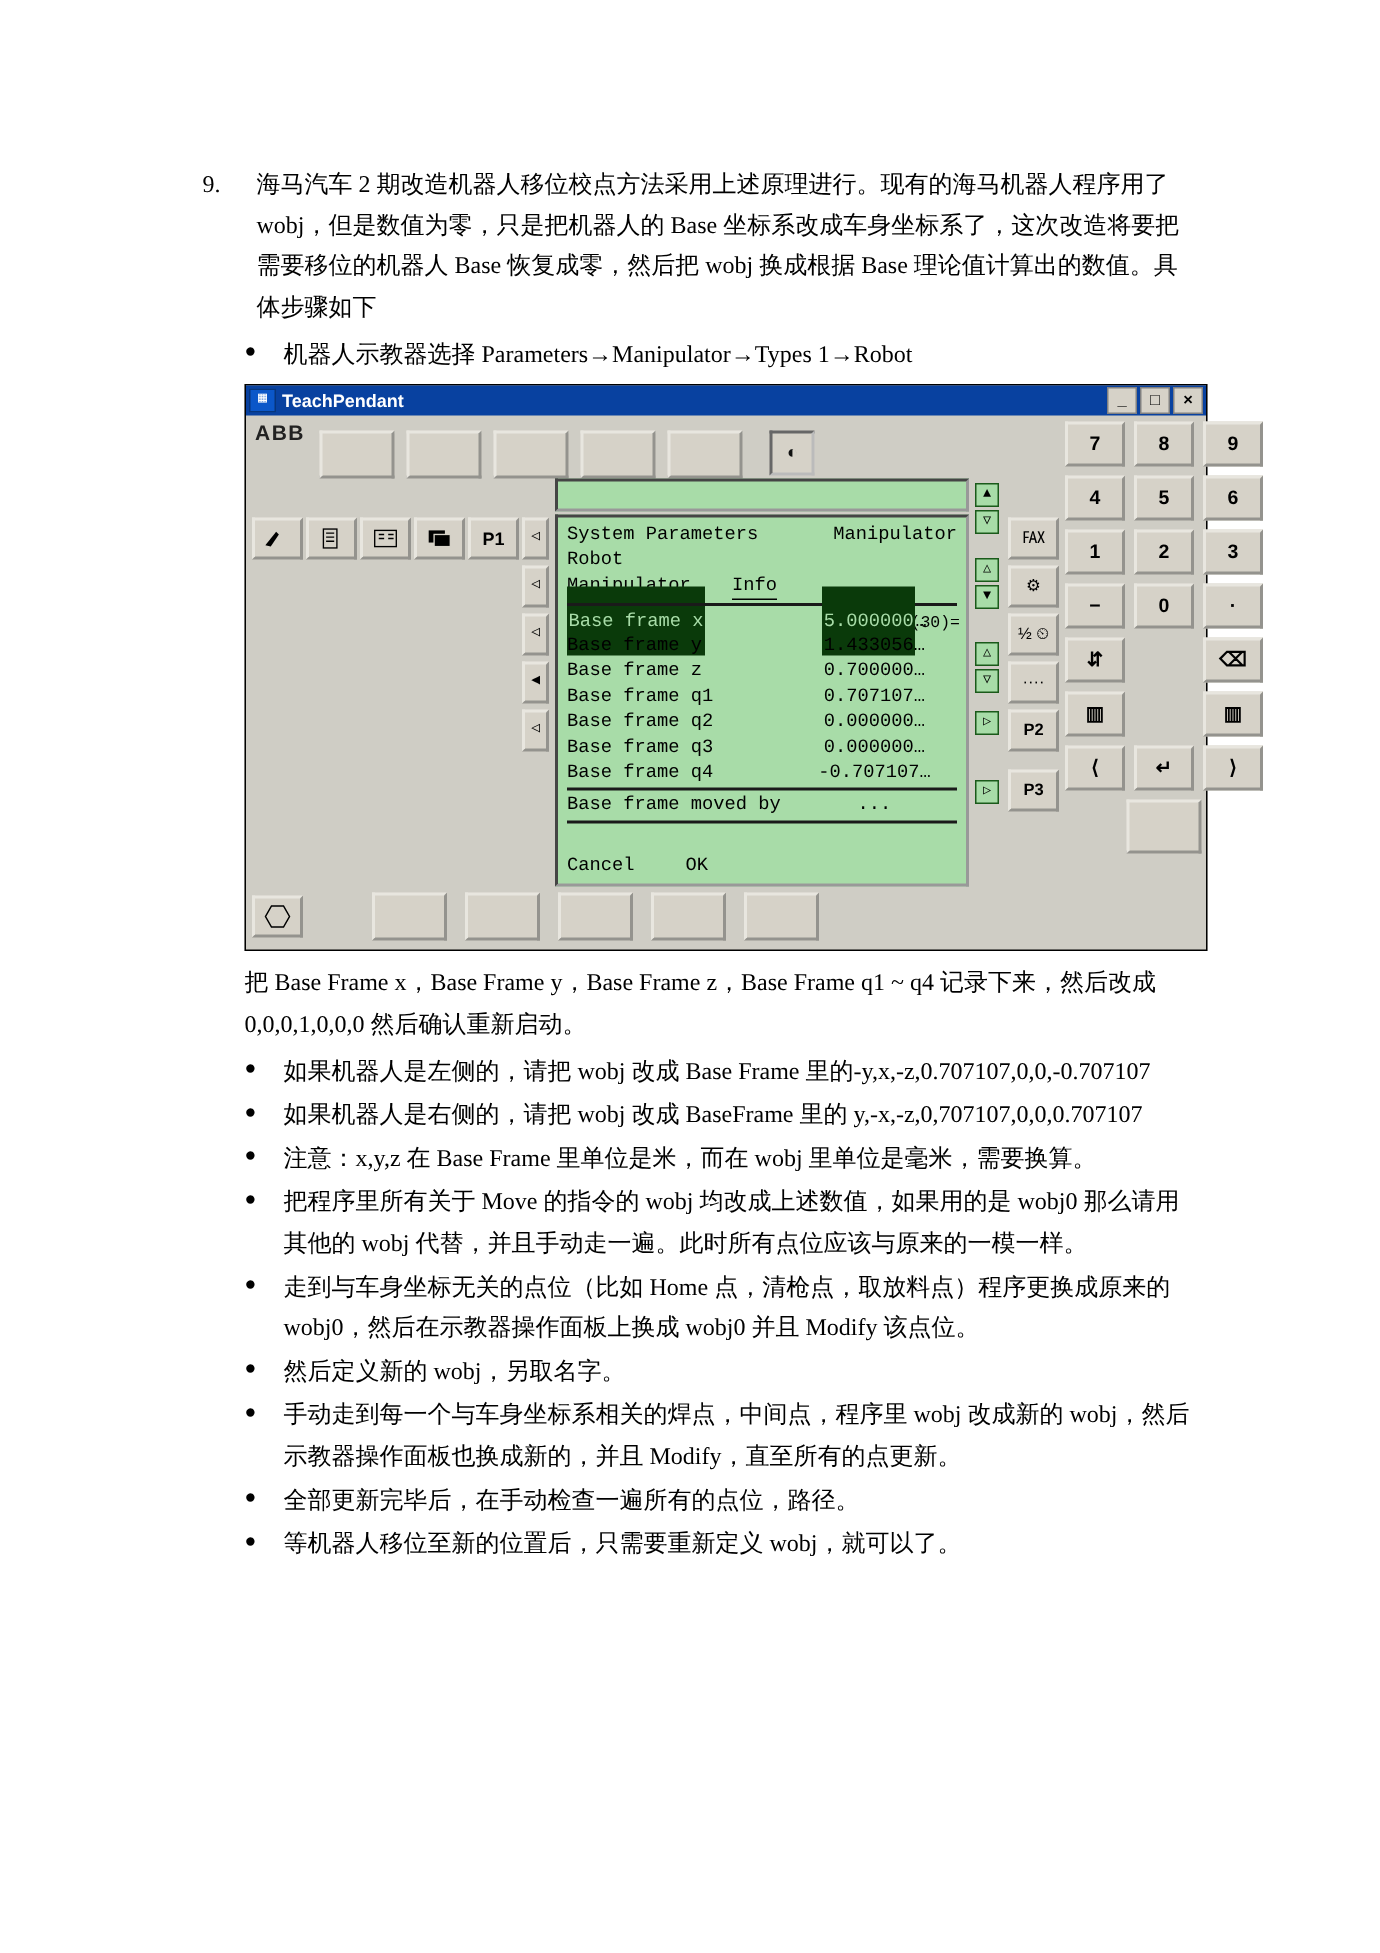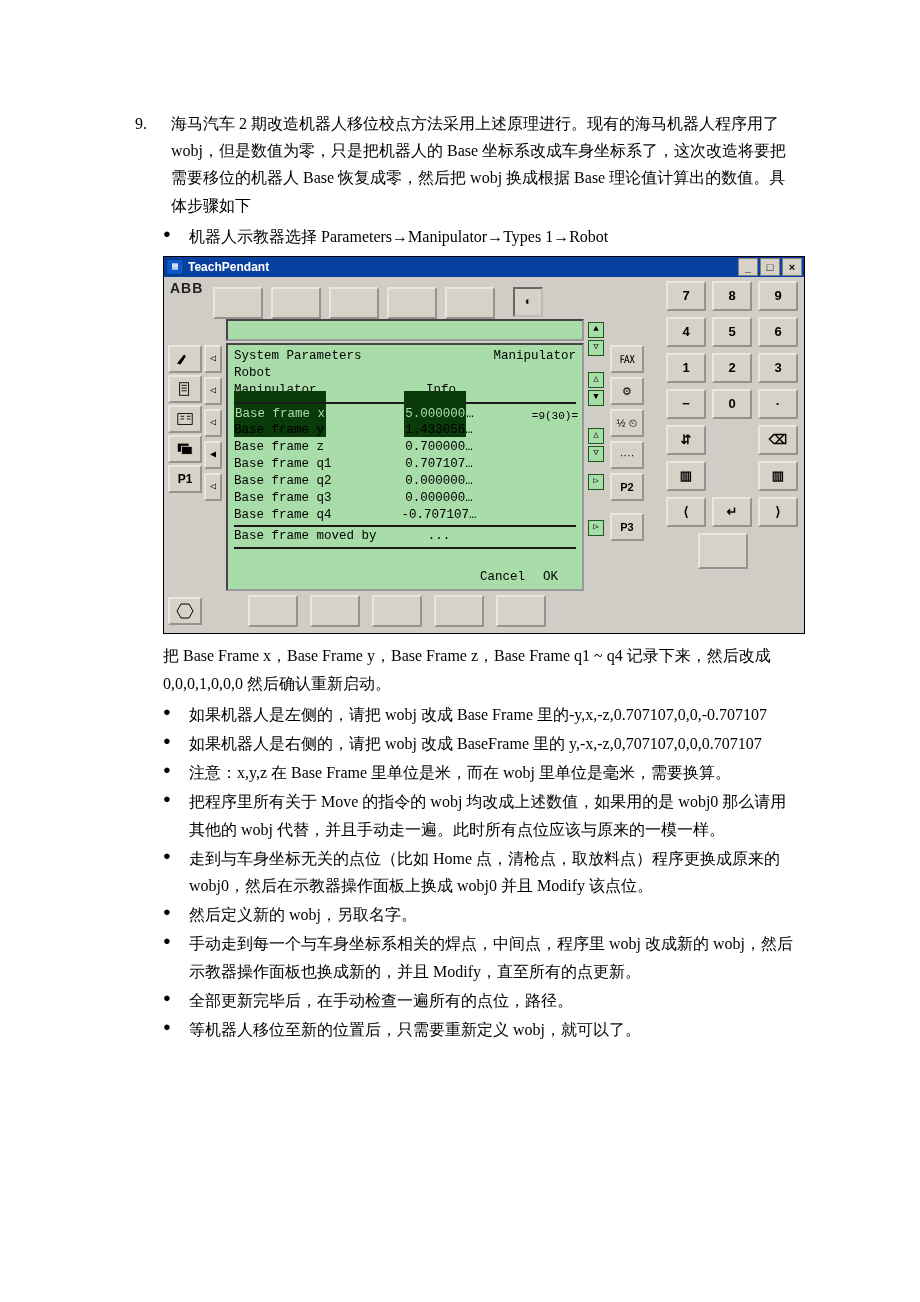--- a/index.html
+++ b/index.html
@@ -18,40 +18,40 @@
   .titlebar .t-title{flex:1;font-family:Tahoma,Arial,sans-serif;font-size:12px;font-weight:bold}
   .titlebar .wbtn{width:18px;height:16px;background:#d6d2c8;border:1px solid #808080;margin-left:2px;display:flex;align-items:center;justify-content:center;color:#000;font-family:Arial;font-size:11px;font-weight:bold}
   .row-top{display:flex;align-items:flex-start;padding:4px 4px 0 4px}
   .abb-logo{font-family:Arial,sans-serif;font-weight:900;font-size:14px;line-height:.75;letter-spacing:1px;color:#222;padding:2px 6px 0 2px}
   .grey-bar{height:28px;flex:0 0 46px;border:2px outset #e8e6df;background:#d6d2c8;margin:6px 4px 0 4px}
   .mode-ind{width:26px;height:26px;border:2px inset #bbb;background:#d6d2c8;margin:6px 6px 0 14px;display:flex;align-items:center;justify-content:center;color:#111}
   .kprow{display:flex;gap:6px;margin-bottom:6px;justify-content:flex-end}
   .kbtn{width:36px;height:26px;border:2px outset #e8e6df;background:#d6d2c8;display:flex;align-items:center;justify-content:center;font-family:Arial;font-size:13px;font-weight:bold;color:#000}
   
   .mid{display:flex;padding:0 4px 4px 4px;gap:2px}
-  .leftcol{display:flex;flex-direction:column;gap:2px;padding-top:26px}
+  .leftcol{display:flex;flex-direction:row;gap:2px;padding-top:26px}
   .lbox{width:30px;height:24px;border:2px outset #e8e6df;background:#d6d2c8;display:flex;align-items:center;justify-content:center}
   .lbox svg{width:18px;height:16px}
   .tricol{display:flex;flex-direction:column;gap:4px;padding-top:26px}
   .tri{width:14px;height:24px;border:2px outset #e8e6df;background:#d6d2c8;display:flex;align-items:center;justify-content:center;font-size:10px}
   
   .lcdwrap{flex:1;display:flex;flex-direction:column;gap:2px}
   .lcdtop{height:18px;border:2px inset #999;background:#a8dca8;margin:0 2px}
   .lcd{border:2px inset #999;background:#a8dca8;margin:0 2px;padding:3px 6px 4px 6px;color:#000;font-size:12.5px;line-height:1.35;position:relative}
   .lcd .hdr{display:flex;justify-content:space-between}
   .lcd .sub{margin-top:0}
   .lcd-divider{border-top:2px solid #1a1a1a;margin:2px 0;position:relative}
   .lcd .counter{position:absolute;right:4px;top:64px;font-size:11px}
   .lcd-row{display:flex}
   .lcd-row .k{width:150px;white-space:pre}
   .lcd-row .v{width:110px;text-align:center;white-space:pre;position:relative}
   .lcd-row .v::after{content:"";}
   .sel{background:#0a3a0a;color:#a8dca8;padding:16px 1px}
   .lcd .underline{border-bottom:1px solid #000}
-  .lcd-foot{display:flex;justify-content:flex-end;gap:18px;margin-top:20px;padding-right:18px}
+  .lcd-foot{display:flex;justify-content:flex-start;gap:34px;margin-top:20px;padding-right:18px}
   
   .scrollcol{display:flex;flex-direction:column;align-items:center;padding-top:0;gap:0;width:16px}
   .scrbtn{width:14px;height:14px;border:1px solid #1a5a1a;background:#a8dca8;display:flex;align-items:center;justify-content:center;font-size:9px;margin:1px 0}
   .fncol{display:flex;flex-direction:column;gap:4px;padding-top:26px;margin-left:4px}
   .fnbtn{width:30px;height:24px;border:2px outset #e8e6df;background:#d6d2c8;display:flex;align-items:center;justify-content:center;font-family:Arial;font-size:11px}
   
   .bottomwrap{display:flex;align-items:center;padding:0 4px 6px 4px;gap:4px}
   .roundbtn{width:30px;height:24px;border:2px outset #e8e6df;background:#d6d2c8;display:flex;align-items:center;justify-content:center}
 </style>
 </head>

